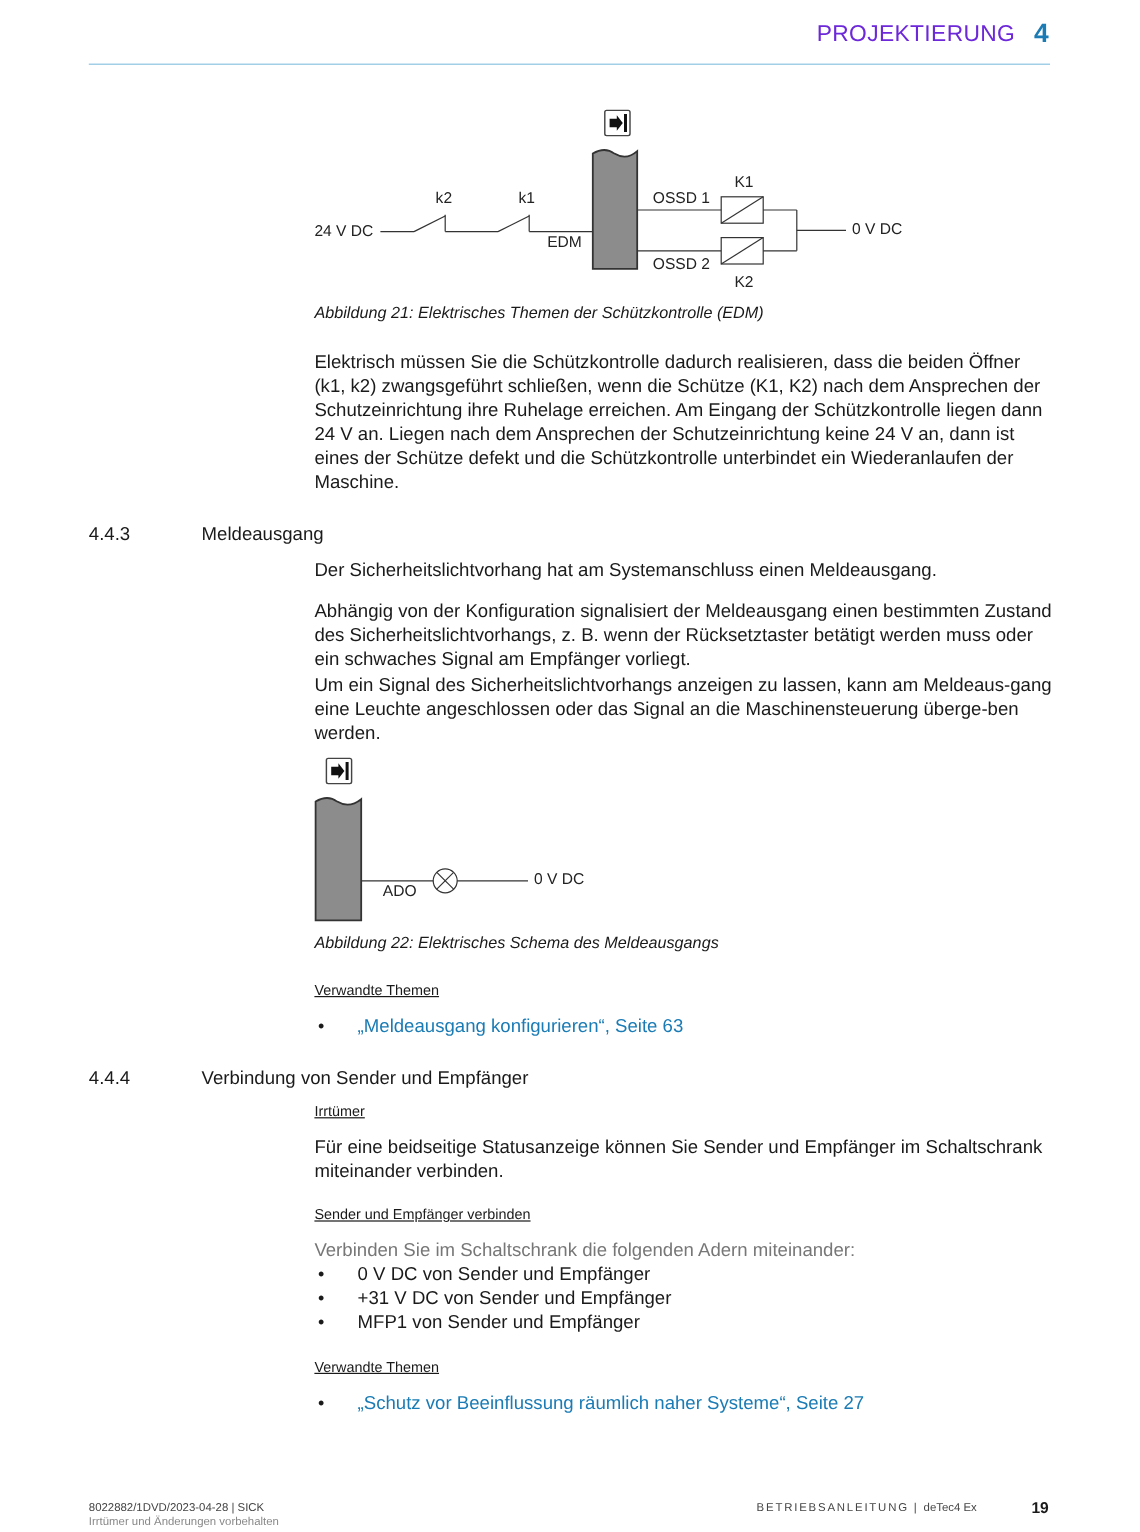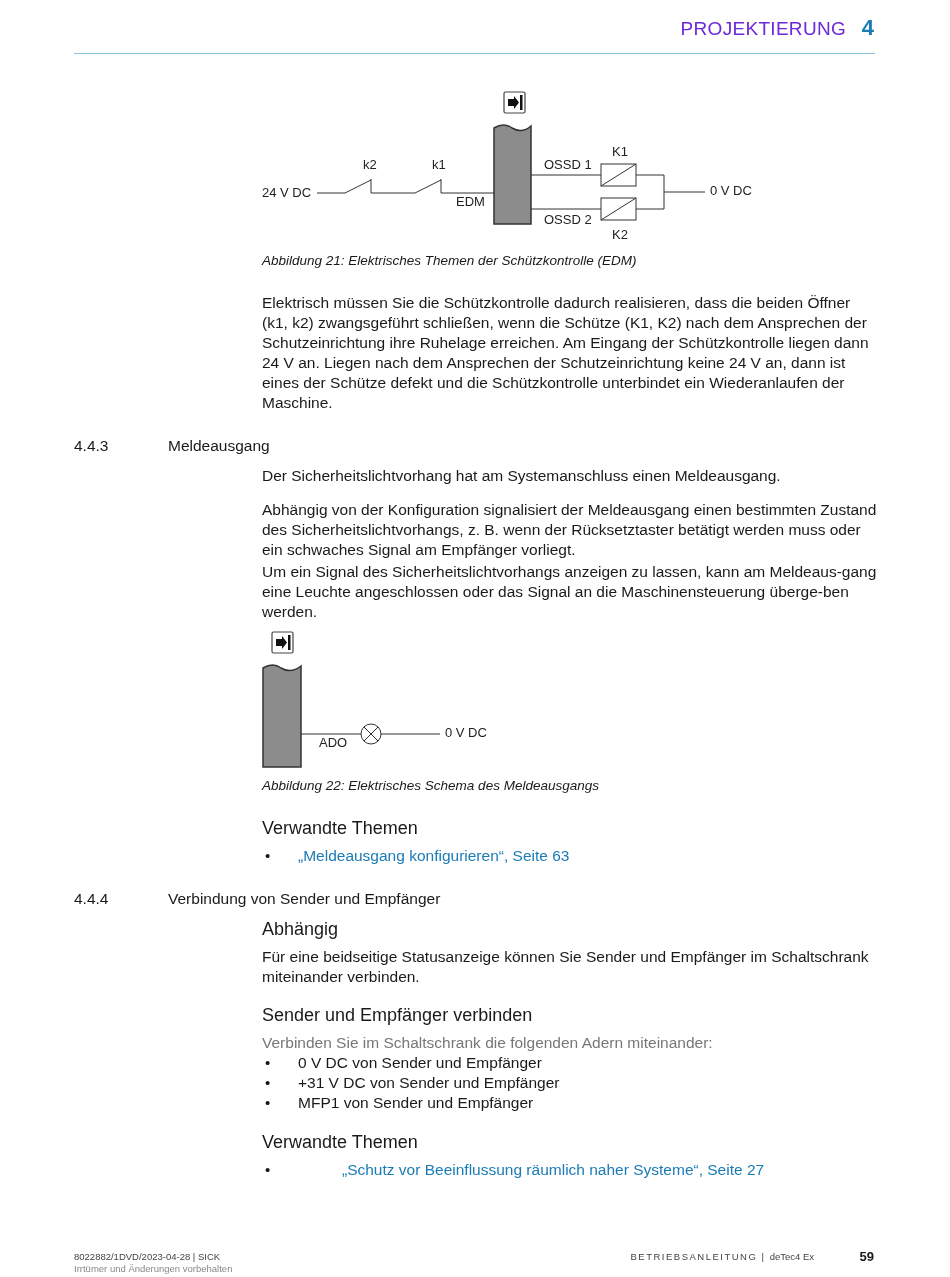--- a/index.html
+++ b/index.html
@@ -6,21 +6,21 @@
   body { width: 950px; height: 1277px; position: relative; overflow: hidden;
          font-family: "Liberation Sans", sans-serif; color: #1a1a1a; }
   .abs { position: absolute; }
   .hdr-title { right: 104px; top: 18px; font-size: 19px; color: #6d28d9; letter-spacing: 0.3px; }
   .hdr-num { right: 76px; top: 15px; font-size: 22px; font-weight: bold; color: #1a7bb5; }
   .hdr-rule { left: 74px; top: 53px; width: 801px; height: 1px; background: #8cc3e0; }
   .body-text { font-size: 15.5px; line-height: 20px; color: #1a1a1a; }
   .caption { font-size: 13.5px; font-style: italic; color: #1a1a1a; }
   .sec-num { left: 74px; font-size: 15.5px; color: #1a1a1a; }
   .sec-title { left: 168px; font-size: 15.5px; color: #1a1a1a; }
-  .sub-head { left: 262px; font-size: 18px; color: #1a1a1a; }
+  .sub-head { left: 262px; font-size: 12px; color: #1a1a1a; text-decoration: underline; }
   .link { color: #1a7bb5; text-decoration: none; cursor: pointer; }
   .bullet { position: absolute; left: 265px; font-size: 15px; }
   .footer-left { left: 74px; top: 1251px; font-size: 9.5px; color: #444444; line-height: 12px; }
   .footer-left .sub { color: #888888; }
   .footer-mid { right: 136px; top: 1251px; font-size: 9.5px; color: #444444; letter-spacing: 1.5px; }
   .footer-mid .prod { letter-spacing: 0; }
   .footer-page { right: 76px; top: 1249px; font-size: 13px; font-weight: bold; color: #1a1a1a; }
   svg text { font-family: "Liberation Sans", sans-serif; }
 </style>
 </head>
@@ -101,35 +101,35 @@
 </svg>
 <div class="abs caption" style="left:262px;top:778px;">Abbildung 22: Elektrisches Schema des Meldeausgangs</div>
 
 <div class="abs sub-head" style="top:818px;">Verwandte Themen</div>
 <div class="bullet" style="top:847px;">•</div>
 <a class="abs body-text link" style="left:298px;top:846px;">„Meldeausgang konfigurieren“, Seite 63</a>
 
 <div class="abs sec-num" style="top:890px;">4.4.4</div>
 <div class="abs sec-title" style="top:890px;">Verbindung von Sender und Empfänger</div>
 
-<div class="abs sub-head" style="top:919px;">Abhängig</div>
+<div class="abs sub-head" style="top:919px;">Irrtümer</div>
 <div class="abs body-text" style="left:262px;top:947px;width:620px;">Für eine beidseitige Statusanzeige können Sie Sender und Empfänger im Schaltschrank miteinander verbinden.</div>
 
 <div class="abs sub-head" style="top:1005px;">Sender und Empfänger verbinden</div>
 <div class="abs body-text" style="left:262px;top:1033px;color:#777;">Verbinden Sie im Schaltschrank die folgenden Adern miteinander:</div>
 
 <div class="bullet" style="top:1054px;">•</div>
 <div class="abs body-text" style="left:298px;top:1053px;">0 V DC von Sender und Empfänger</div>
 <div class="bullet" style="top:1074px;">•</div>
 <div class="abs body-text" style="left:298px;top:1073px;">+31 V DC von Sender und Empfänger</div>
 <div class="bullet" style="top:1094px;">•</div>
 <div class="abs body-text" style="left:298px;top:1093px;">MFP1 von Sender und Empfänger</div>
 
 <div class="abs sub-head" style="top:1132px;">Verwandte Themen</div>
 <div class="bullet" style="top:1161px;">•</div>
-<a class="abs body-text link" style="left:298px;top:1160px;margin-left:44px;">„Schutz vor Beeinflussung räumlich naher Systeme“, Seite 27</a>
+<a class="abs body-text link" style="left:298px;top:1160px;">„Schutz vor Beeinflussung räumlich naher Systeme“, Seite 27</a>
 
 <div class="abs footer-left">
   <div>8022882/1DVD/2023-04-28 | SICK</div>
   <div class="sub">Irrtümer und Änderungen vorbehalten</div>
 </div>
 <div class="abs footer-mid"><span>BETRIEBSANLEITUNG | </span><span class="prod">deTec4 Ex</span></div>
-<div class="abs footer-page">59</div>
+<div class="abs footer-page">19</div>
 
 </body></html>

